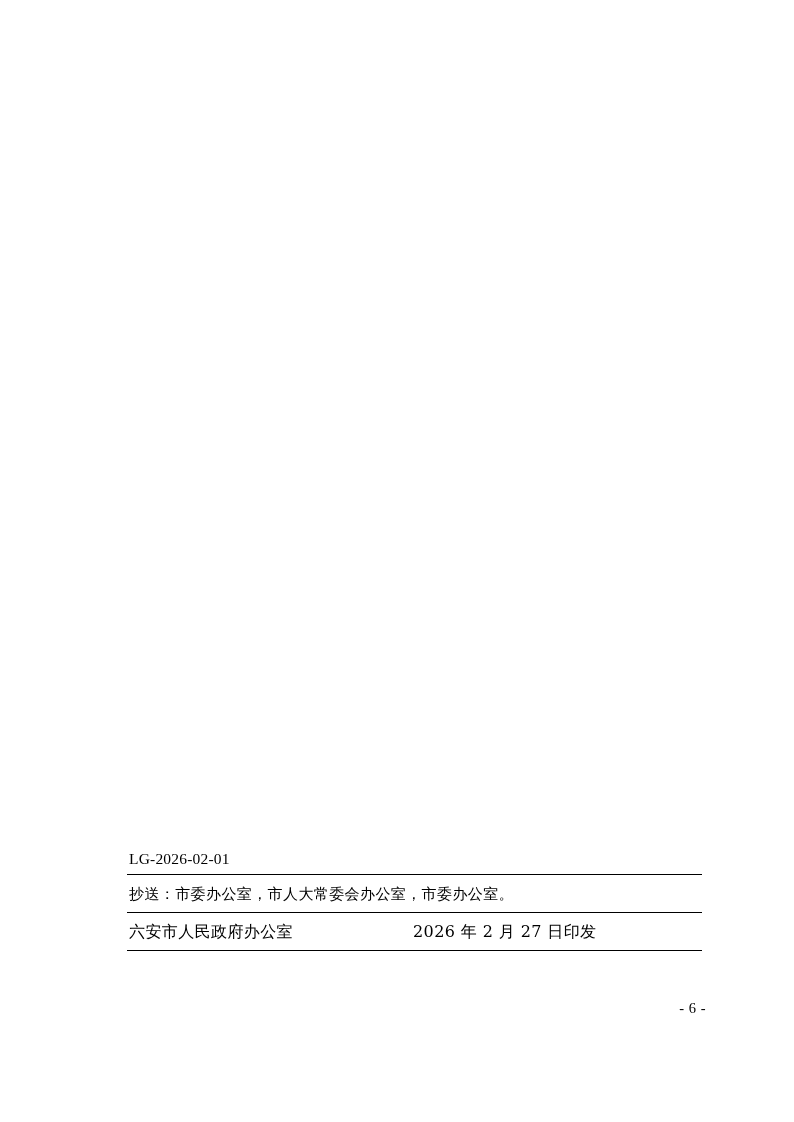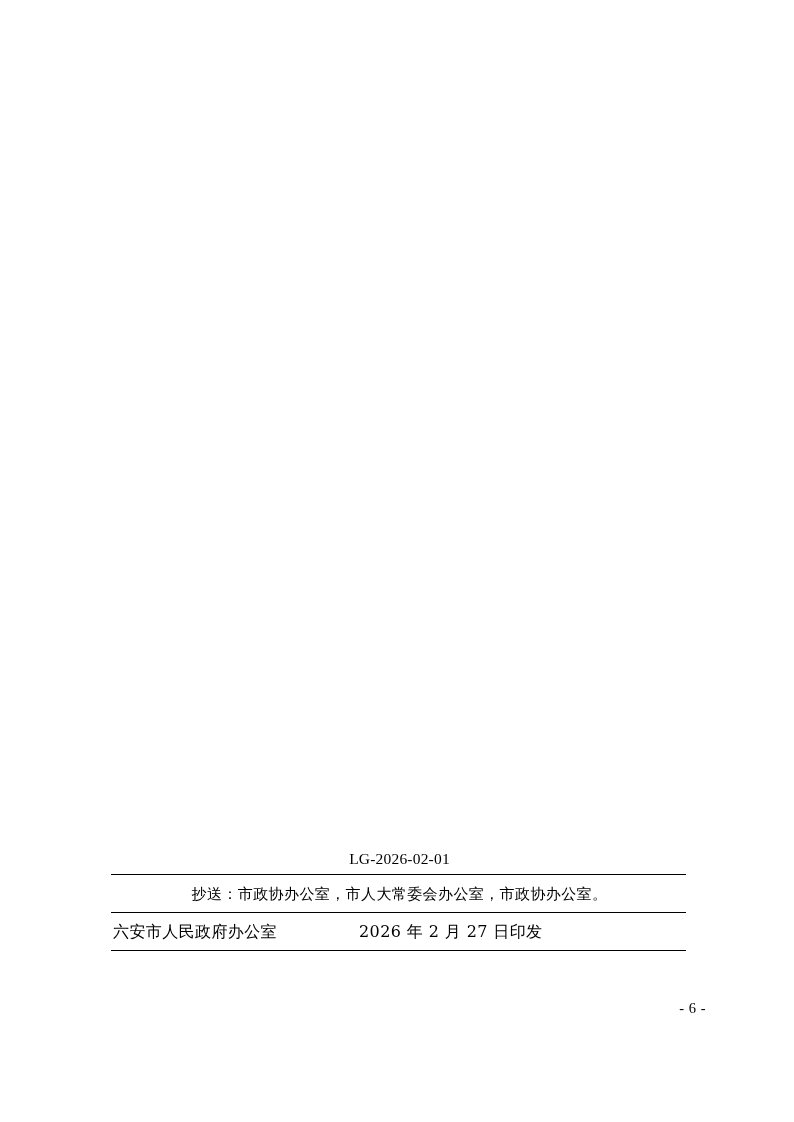--- a/index.html
+++ b/index.html
@@ -30,24 +30,23 @@
     position: absolute;
     left: 113px;
     top: 120px;
     width: 568px;
     height: 700px;
   }
 
   
   .footer-block {
     position: absolute;
-    left: 111px;
+    left: 127px;
     top: 848px;
     width: 575px;
-    text-align: center;
   }
 
   .doc-code {
     font-family: "Liberation Serif", serif;
     font-size: 15.5px;
     letter-spacing: 0.2px;
     line-height: 22px;
     padding-left: 2px;
     padding-bottom: 4px;
     white-space: nowrap;
@@ -80,21 +79,21 @@
     white-space: nowrap;
     letter-spacing: 0.4px;
   }
 
   .issuer-name {
     flex: 0 0 auto;
   }
 
   .issuer-date {
     flex: 0 0 auto;
-    margin-left: 82px;
+    margin-left: 120px;
   }
 
   .page-number {
     position: absolute;
     right: 88px;
     top: 1000px;
     font-family: "Liberation Serif", serif;
     font-size: 14.5px;
     letter-spacing: 0.5px;
     white-space: nowrap;
@@ -108,21 +107,21 @@
   <div class="body-area">
     <span></span>
   </div>
 
   <div class="footer-block">
 
     <div class="doc-code">LG-2026-02-01</div>
 
     <div class="rule"></div>
 
-    <div class="cc-row">抄送：市政协办公室，市人大常委会办公室，市政协办公室。</div>
+    <div class="cc-row">抄送：市委办公室，市人大常委会办公室，市委办公室。</div>
 
     <div class="rule"></div>
 
     <div class="issuer-row">
       <span class="issuer-name">六安市人民政府办公室</span>
       <span class="issuer-date">2026 年 2 月 27 日印发</span>
     </div>
 
     <div class="rule"></div>
 

